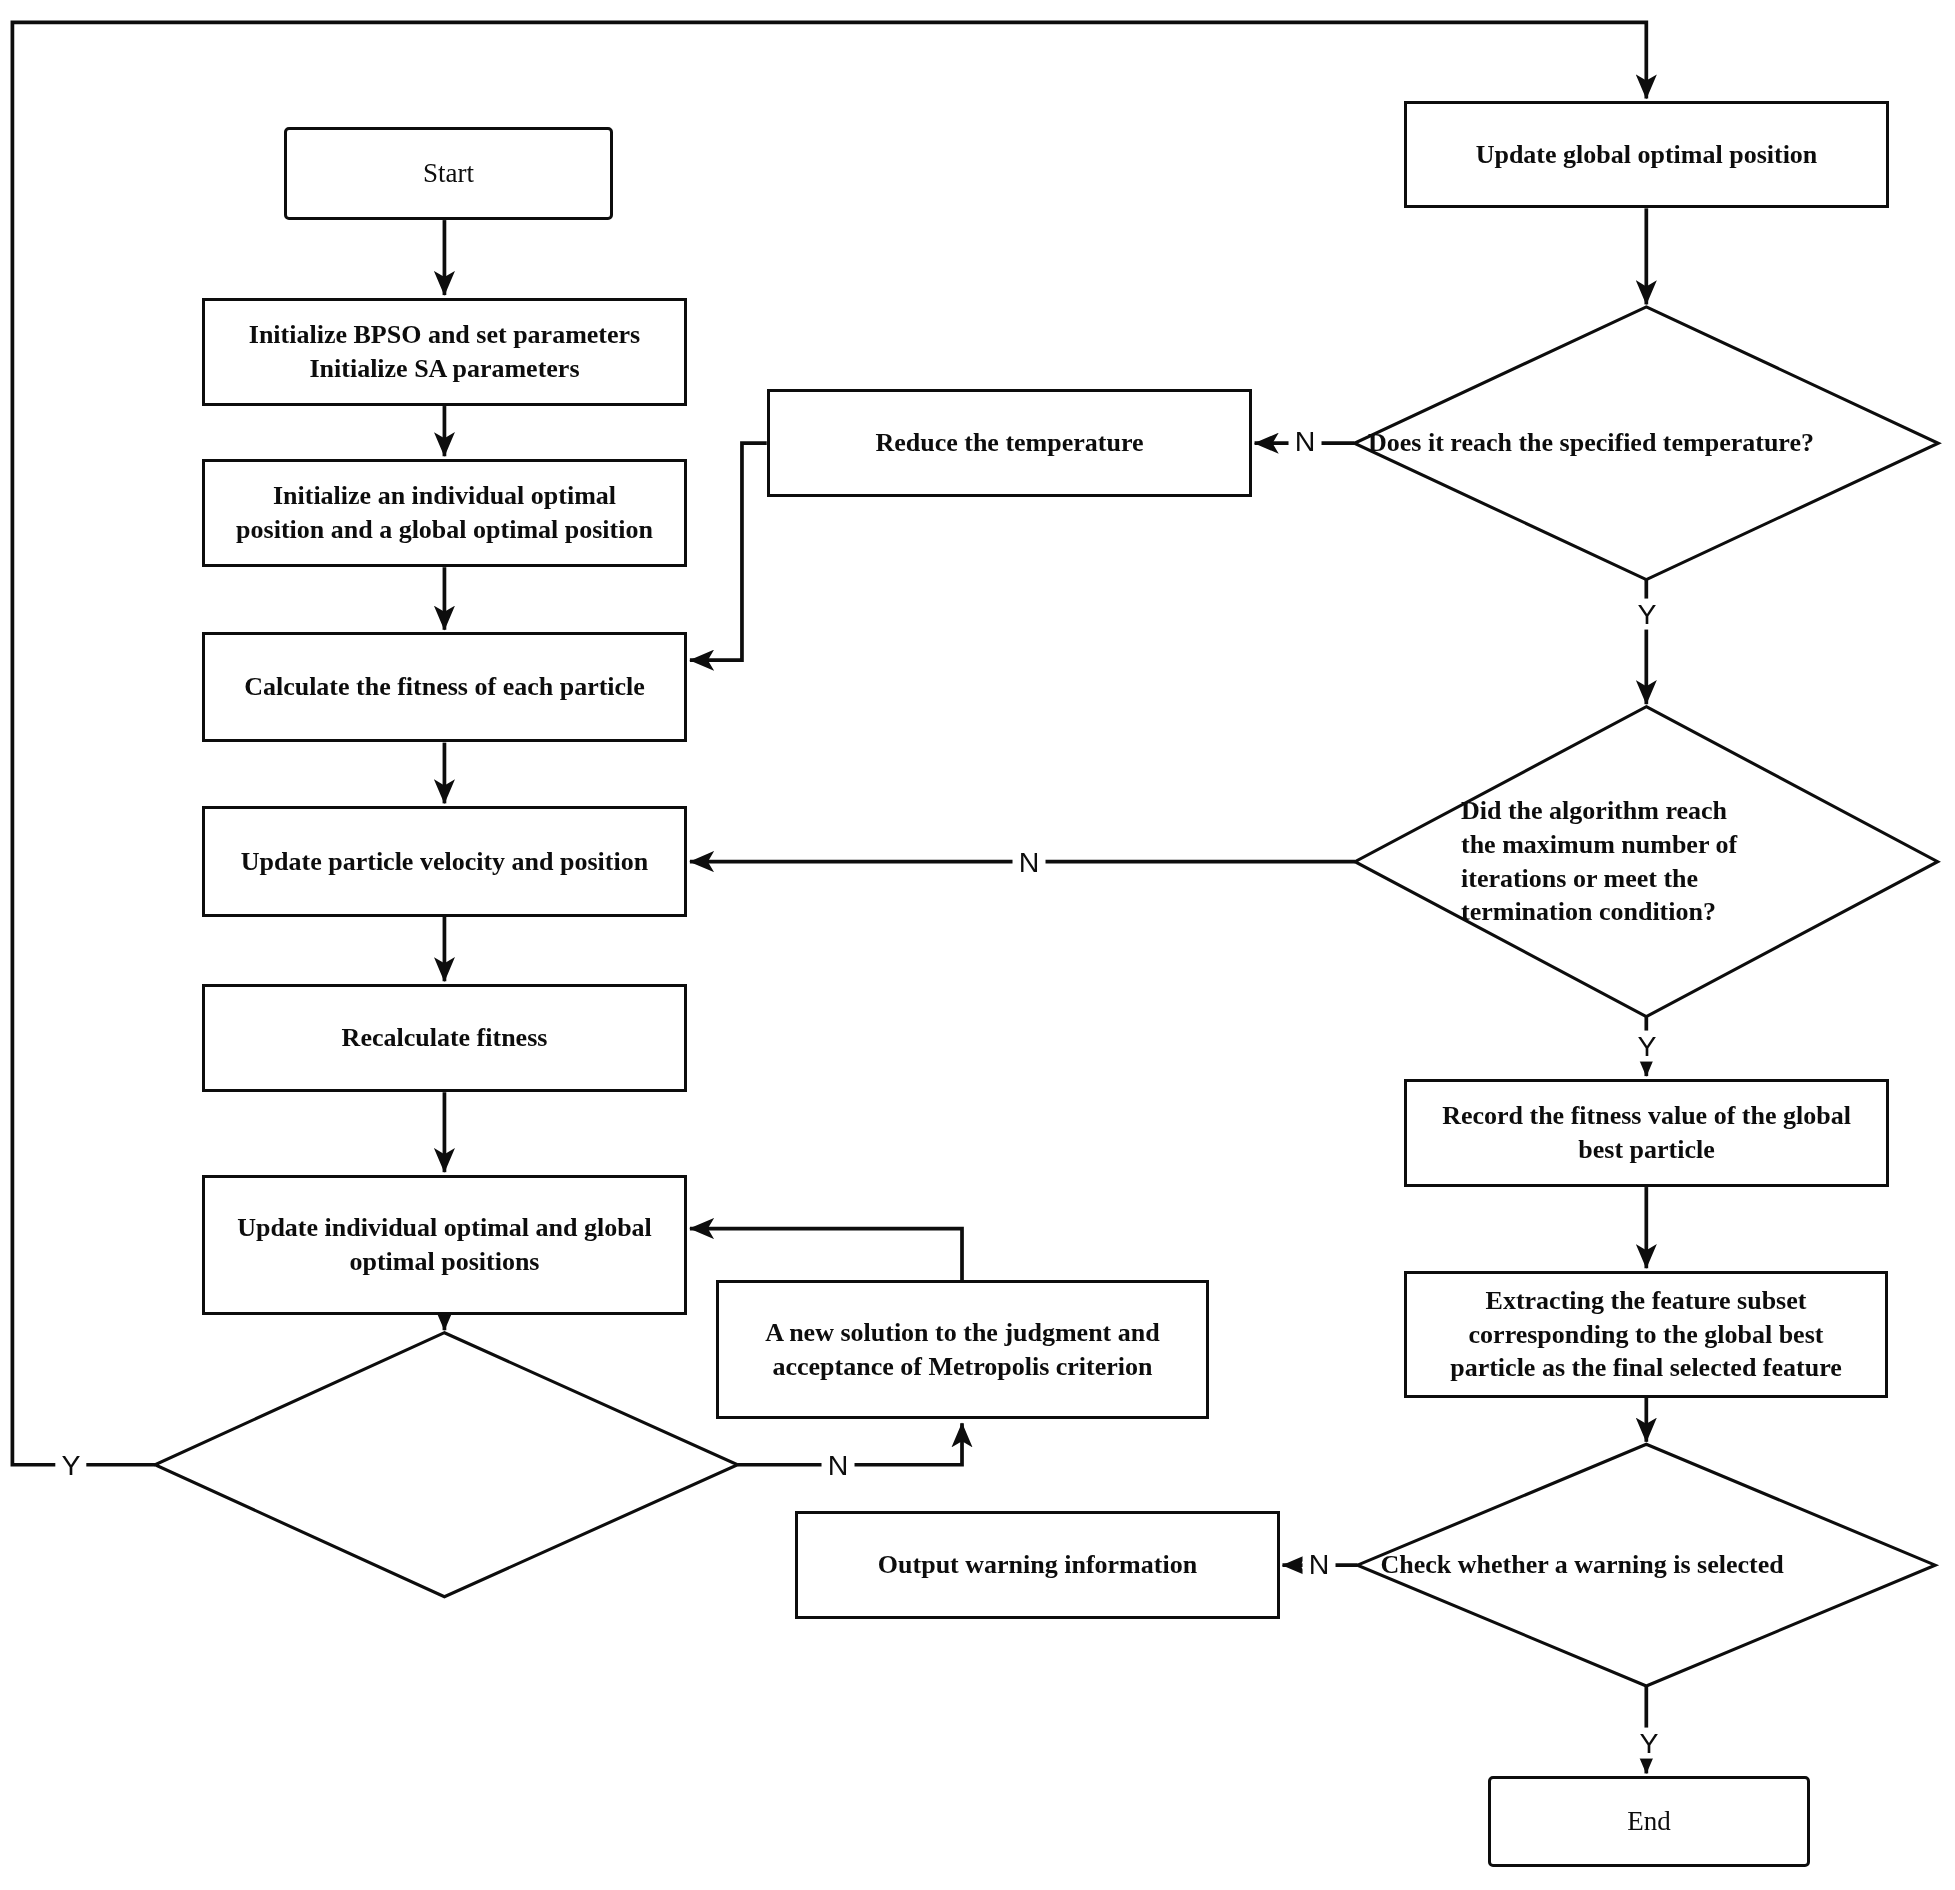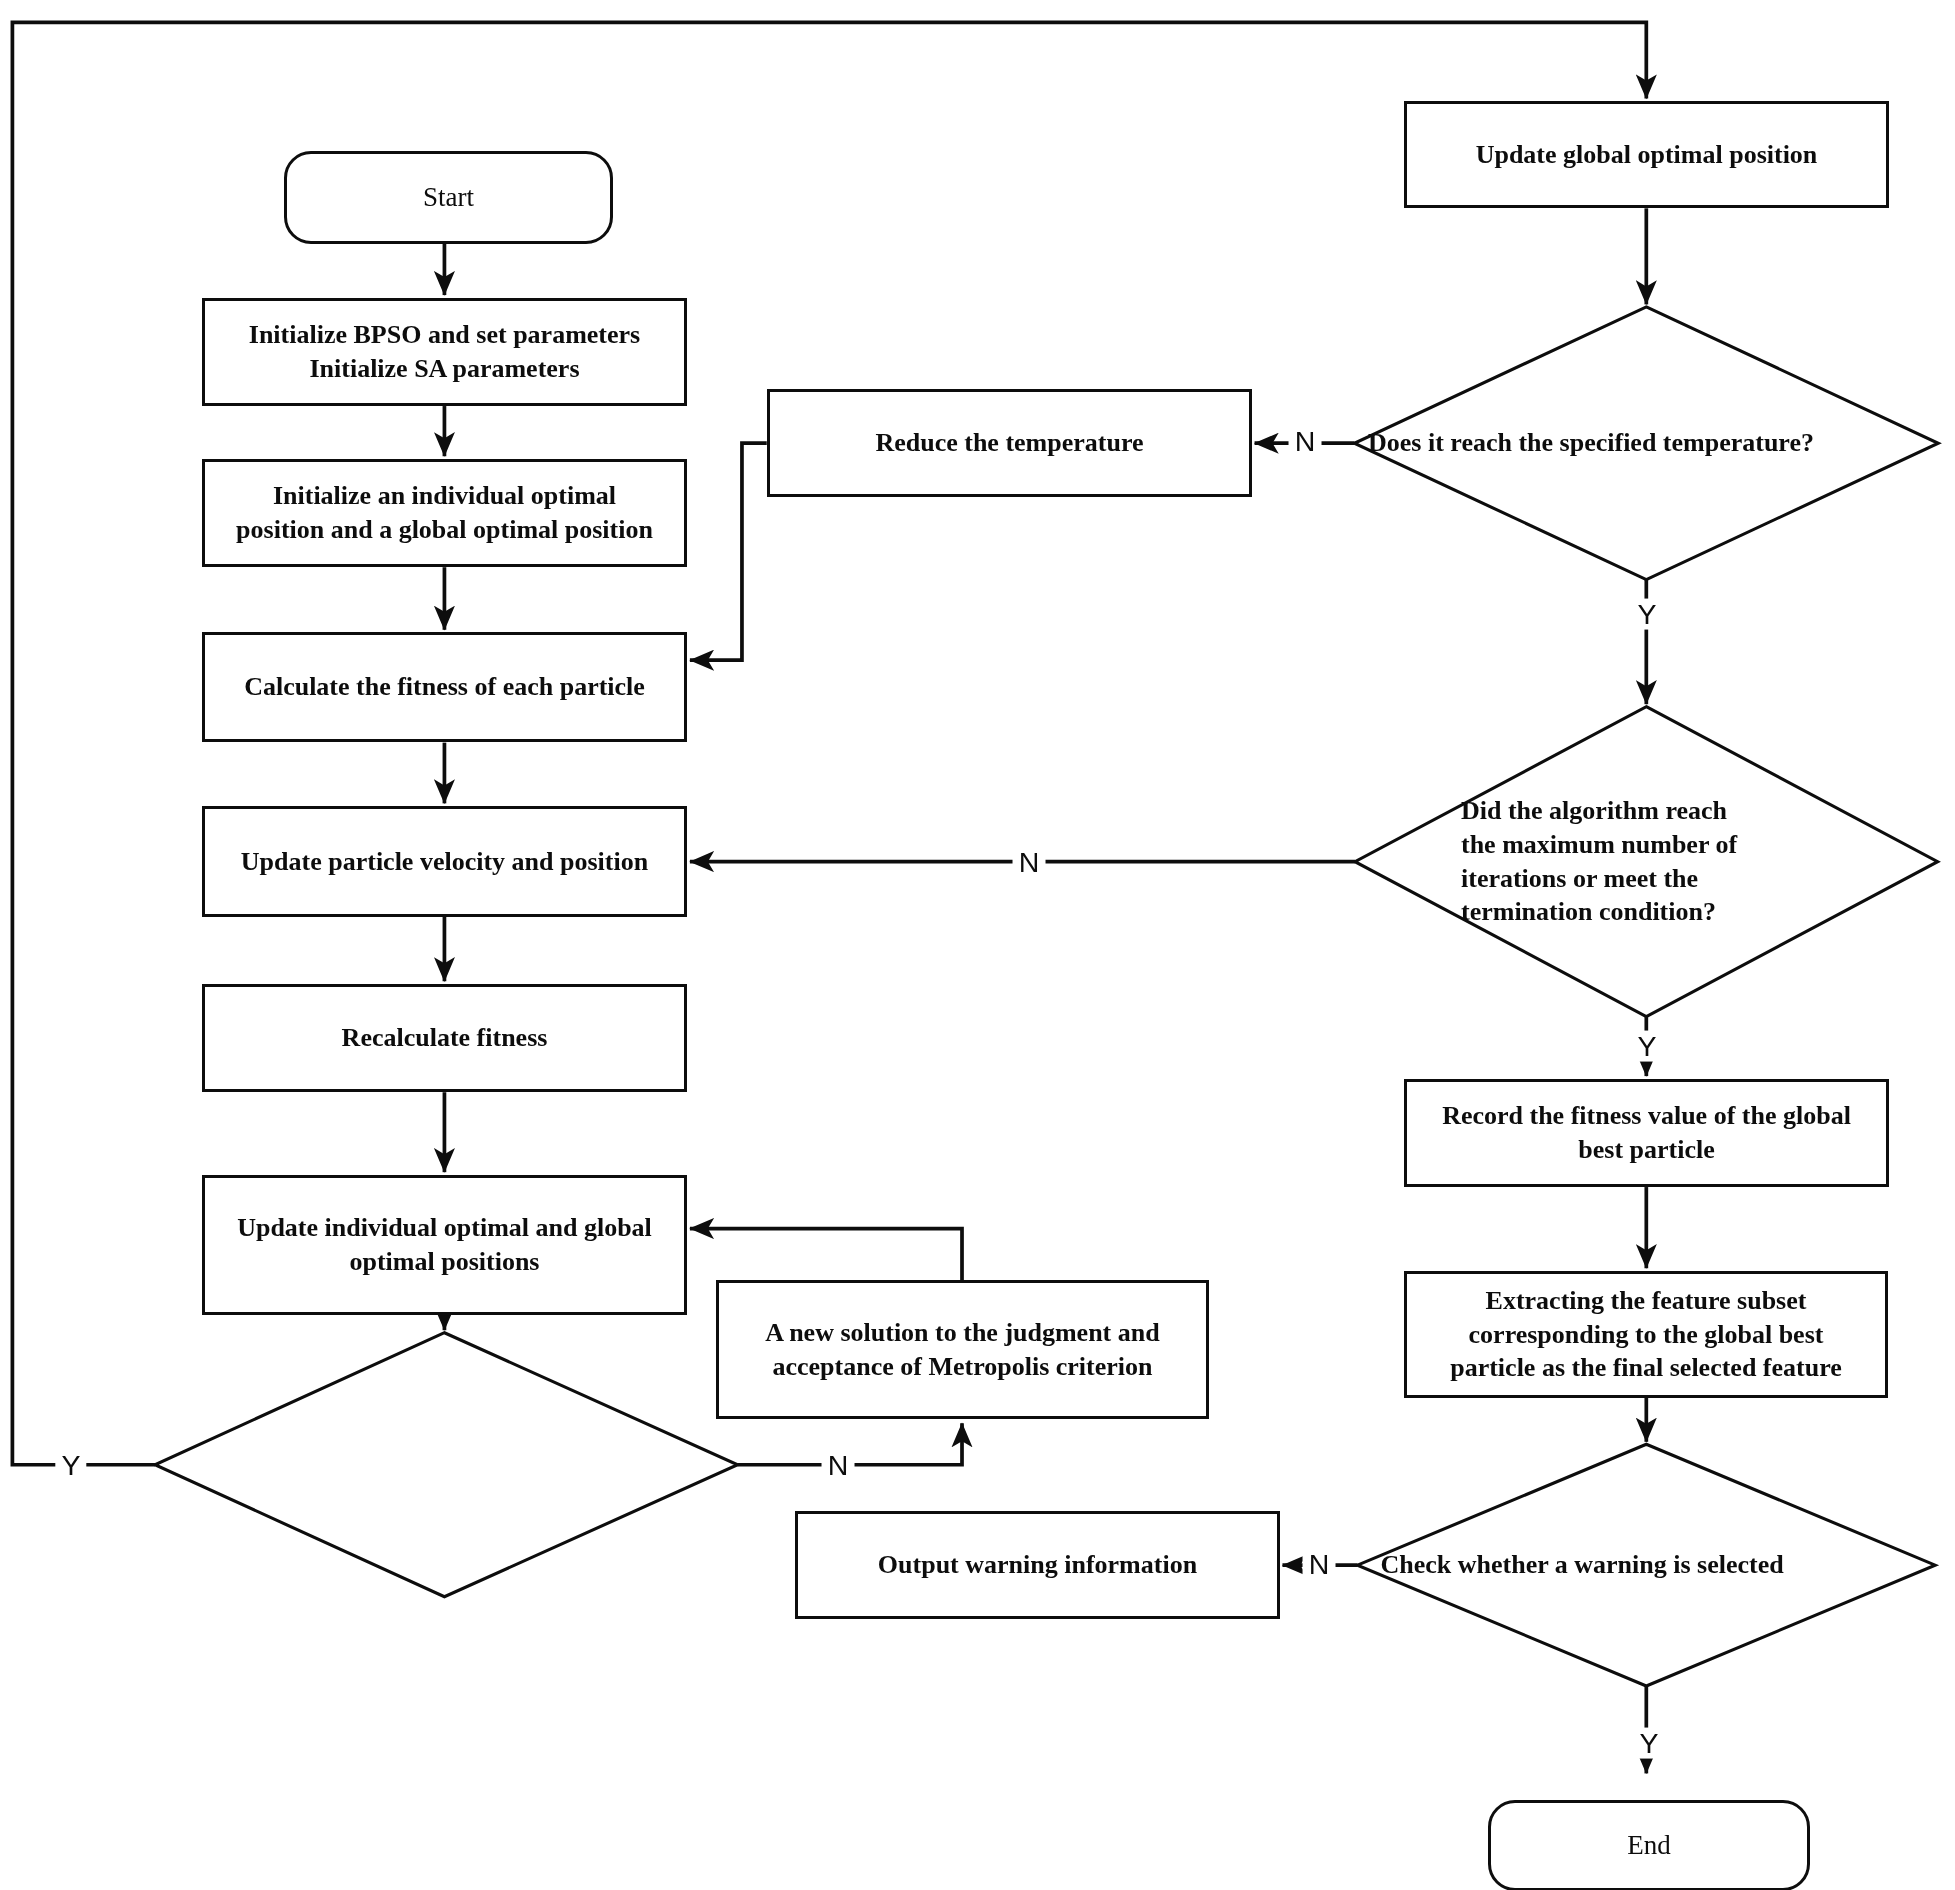--- a/index.html
+++ b/index.html
@@ -12,21 +12,21 @@
   #wires{position:absolute;left:0;top:0;width:1955px;height:1890px;}
   .node{
     position:absolute;
     box-sizing:border-box;
     display:flex;align-items:center;justify-content:center;
     text-align:center;
     background:#ffffff;
     color:#0d0d0d;
   }
   .process{border:3.7px solid #0d0d0d;}
-  .terminator{border:3.1px solid #0d0d0d;border-radius:27px;margin-top:24px;}
+  .terminator{border:3.1px solid #0d0d0d;border-radius:5px;}
   .node .lbl{
     white-space:pre-line;
     font-weight:bold;
     font-size:26px;
     line-height:1.3;
     padding:0 8.7px;
   }
   .terminator .lbl{font-weight:normal;font-size:27px;}
   .dlabel{
     position:absolute;

